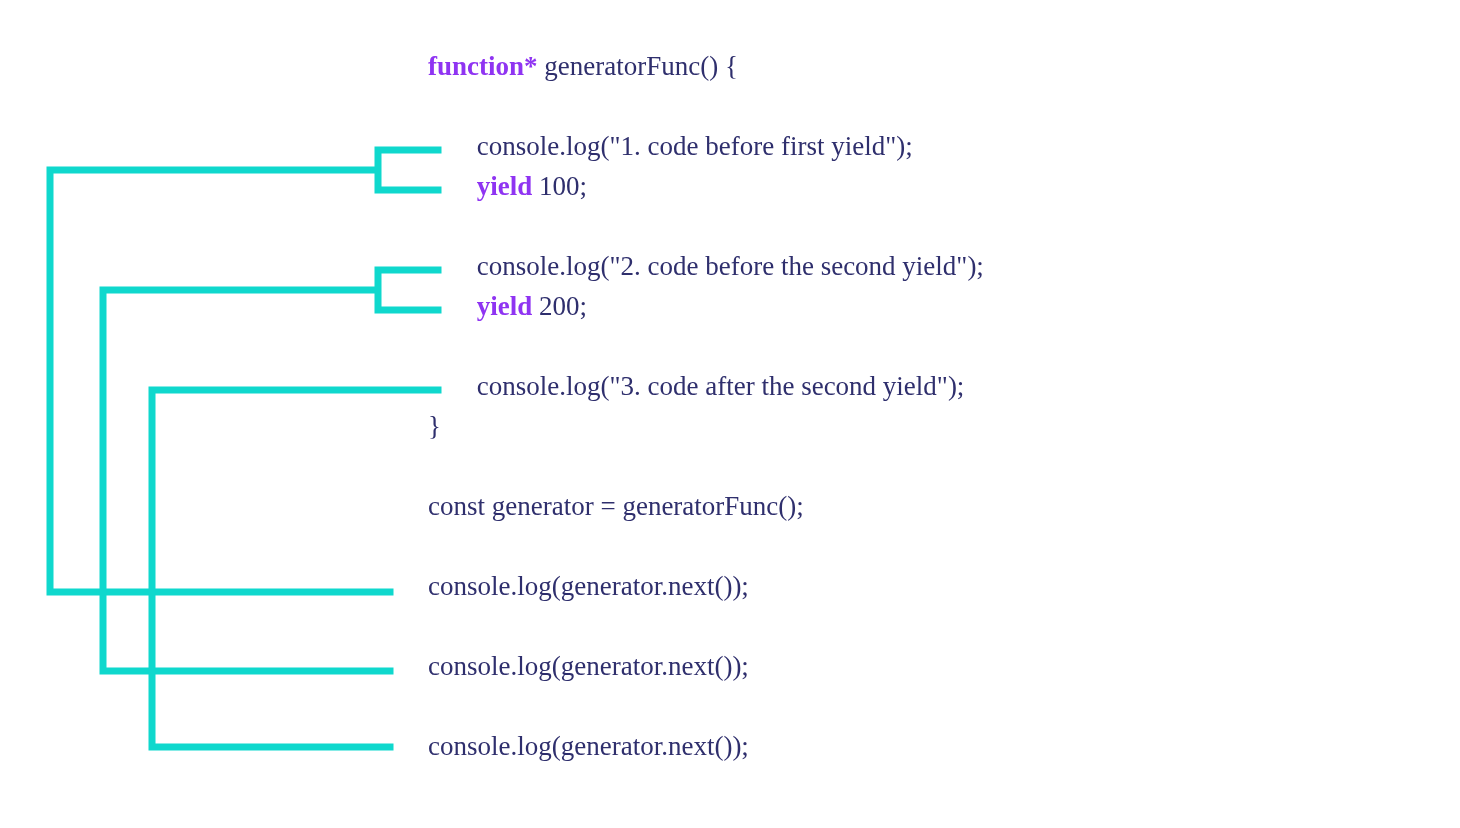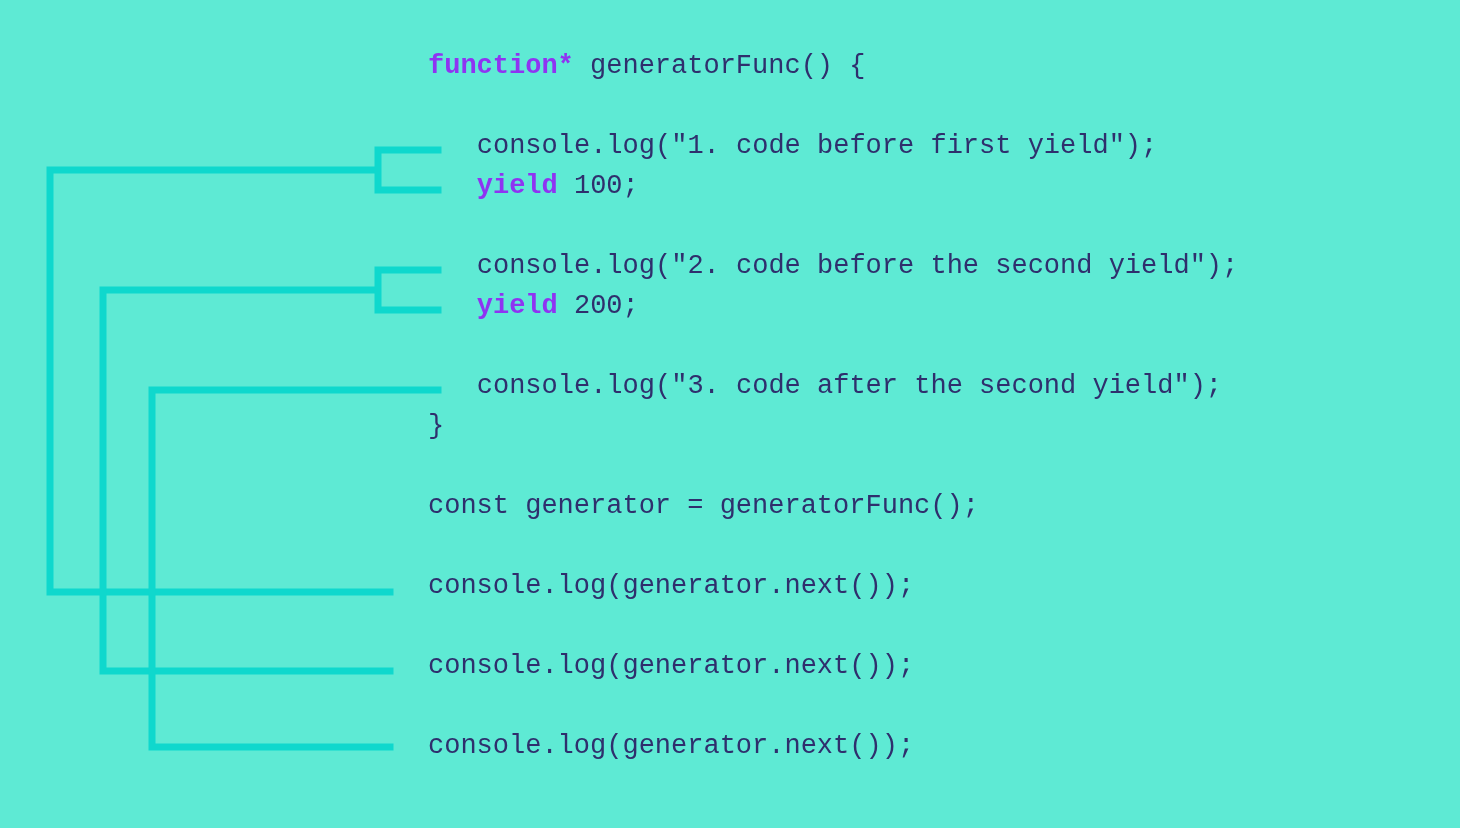--- a/index.html
+++ b/index.html
@@ -5,23 +5,23 @@
 <style>
   html, body {
     margin: 0;
     padding: 0;
     background: #000000;
   }
   #stage {
     position: relative;
     width: 1460px;
     height: 828px;
-    background: #5eead4;
+    background: #ffffff;
     overflow: hidden;
-    font-family: Liberation Mono, monospace;
+    font-family: Liberation Serif, serif;
   }
 
   
   #connectors {
     position: absolute;
     left: 0;
     top: 0;
     width: 1460px;
     height: 828px;
     pointer-events: none;

